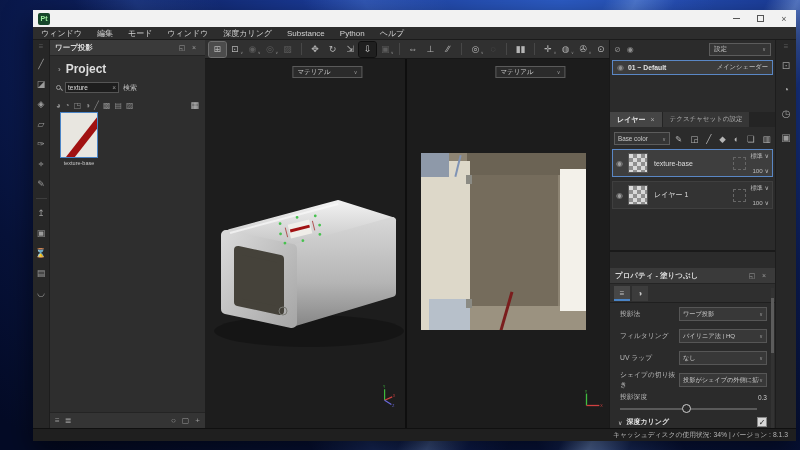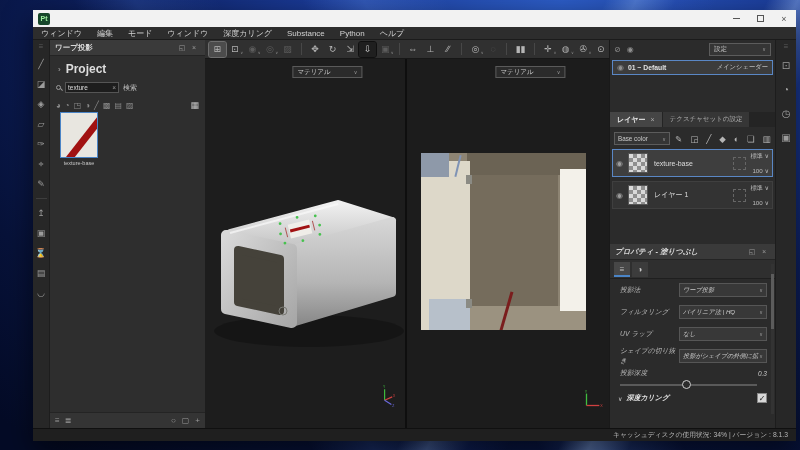--- a/index.html
+++ b/index.html
@@ -115,21 +115,21 @@
   .lthumb{width:20px;height:20px;margin-left:2px;border:1px solid #555;}
   .checker{background-color:#d9d9d9;background-image:
     linear-gradient(45deg,#8f8f8f 25%,transparent 25%,transparent 75%,#8f8f8f 75%),
     linear-gradient(45deg,#8f8f8f 25%,transparent 25%,transparent 75%,#8f8f8f 75%);
     background-size:8px 8px;background-position:0 0,4px 4px;}
   .lname{font-size:7px;color:#ddd;margin-left:6px;flex:1;}
   .maskbox{width:13px;height:13px;border:1px dashed #666;margin-right:4px;}
   .lmeta{display:flex;flex-direction:column;justify-content:space-between;height:22px;align-items:flex-end;}
   .lmeta span{font-size:6.2px;color:#b9b9b9;white-space:nowrap;}
   .pdiv{position:absolute;left:0;top:210px;width:100%;height:2px;background:#1a1a1a;}
-  .props{position:absolute;left:0;top:204px;width:100%;height:176px;font-style:italic;}
+  .props{position:absolute;left:0;top:228px;width:100%;height:176px;}
   .ptabs{display:flex;gap:2px;padding:2px 4px;height:19px;background:#2f2f2f;border-bottom:1px solid #1f1f1f;}
   .ptab{width:16px;height:15px;line-height:15px;text-align:center;font-size:8px;color:#c5c5c5;background:#3c3c3c;}
   .ptab.on{background:#474747;border-bottom:2px solid #4a84c6;}
   .psection{font-size:7.5px;color:#e4e4e4;font-weight:bold;margin:6px 0 2px 10px;}
   .pfield{display:flex;align-items:center;height:22px;padding:0 8px 0 10px;}
   .plabel{font-size:6.8px;color:#b9b9b9;flex:1;}
   .pselect{width:88px;height:14px;background:#383838;border:1px solid #565656;display:flex;align-items:center;padding:0 3px;}
   .pselect .mval{font-size:6.2px;color:#ccc;flex:1;white-space:nowrap;overflow:hidden;}
   .pselect .mchv{font-size:5px;color:#999;}
   .prow{display:flex;align-items:center;padding:0 8px 0 10px;height:12px;}

